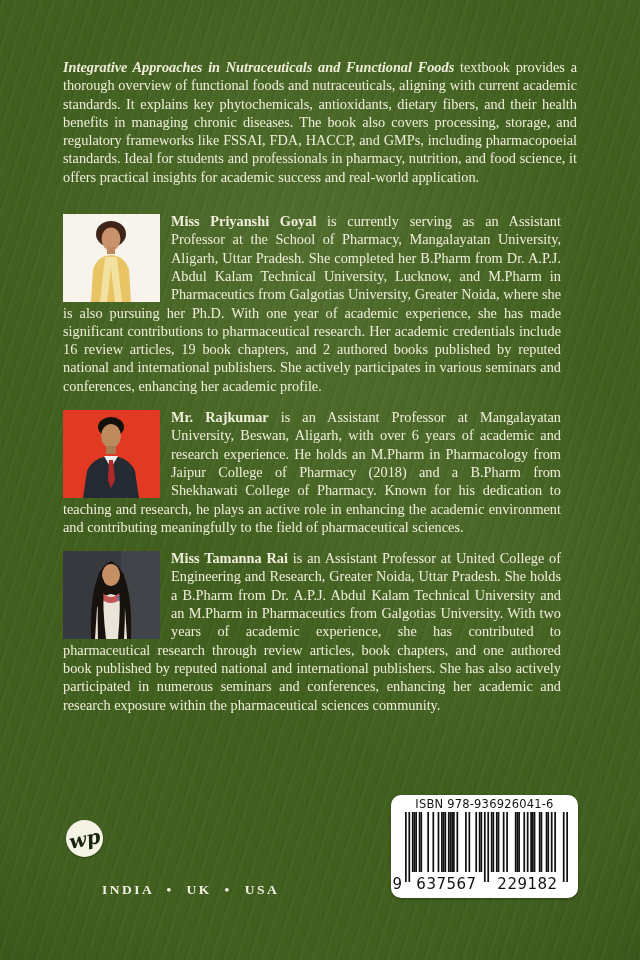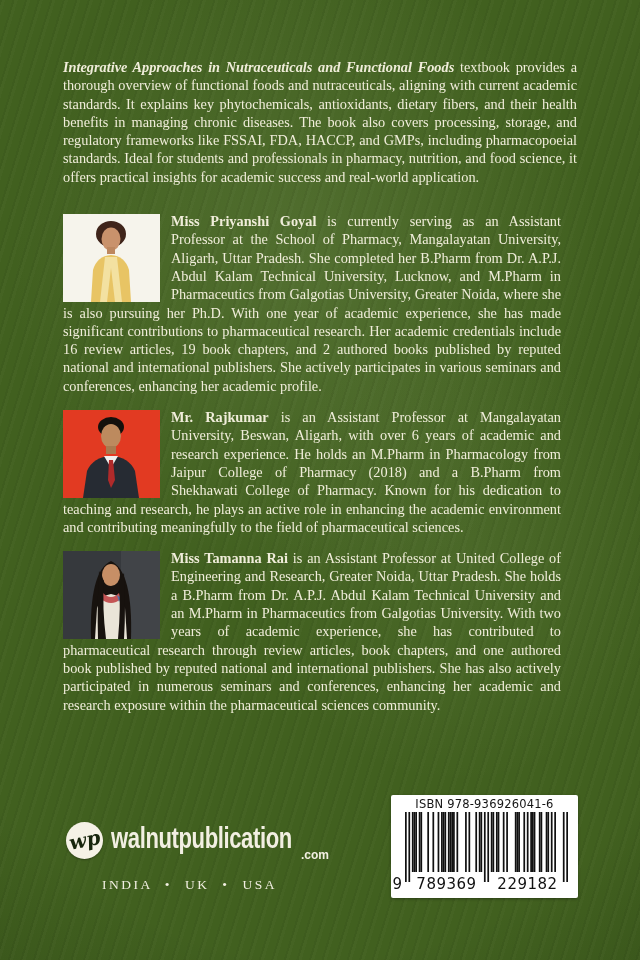--- a/index.html
+++ b/index.html
@@ -42,29 +42,29 @@
   .wordmark{
     position:absolute;left:0;top:2px;white-space:nowrap;
     font-family:"Liberation Sans", sans-serif;font-weight:bold;
     font-size:29px;letter-spacing:-0.5px;transform:scaleX(0.76);transform-origin:left center;
   }
   .tld{
     position:absolute;right:-12px;top:28px;
     font-family:"Liberation Sans", sans-serif;font-weight:bold;font-size:12px;
   }
   .regions{
-    margin-top:17px;margin-left:36px;
-    font-family:"Liberation Serif", serif;font-weight:normal;font-size:13.5px;
+    margin-top:25px;margin-left:36px;
+    font-family:"Liberation Serif", serif;font-weight:bold;font-size:13.5px;
     letter-spacing:2.5px;word-spacing:7px;white-space:nowrap;
   }
 
   
   .barcode-box{
     position:absolute;left:391px;top:795px;width:187px;height:103px;
-    background:#ffffff;border-radius:2px;box-shadow:0 1px 3px rgba(0,0,0,0.35);
+    background:#ffffff;border-radius:10px;box-shadow:0 1px 3px rgba(0,0,0,0.35);
   }
   .isbn-label{
     position:absolute;top:2px;left:0;right:0;text-align:center;
     font-family:"DejaVu Sans", sans-serif;font-size:11.5px;color:#141414;letter-spacing:0.2px;
   }
   .bars{position:absolute;top:17px;left:14px;width:163px;height:70px;}
   .bc-digit{
     position:absolute;top:80px;font-family:"DejaVu Sans", sans-serif;
     font-size:15px;color:#111;text-align:center;letter-spacing:0.5px;
   }
@@ -122,24 +122,20 @@
         </svg>
       </span><span class="author-name">Miss Tamanna Rai</span><span> is an Assistant Professor at United College of Engineering and Research, Greater Noida, Uttar Pradesh. She holds a B.Pharm from Dr. A.P.J. Abdul Kalam Technical University and an M.Pharm in Pharmaceutics from Galgotias University. With two years of academic experience, she has contributed to pharmaceutical research through review articles, book chapters, and one authored book published by reputed national and international publishers. She has also actively participated in numerous seminars and conferences, enhancing her academic and research exposure within the pharmaceutical sciences community.</span>
     </div>
   </div>
 
   <div class="publisher">
     <div class="logo-row">
       <div class="monogram">
         <span>wp</span>
       </div>
-      <div class="wordmark-wrap">
-        <div class="wordmark">walnutpublication</div>
-        <div class="tld">.com</div>
-      </div>
     </div>
     <div class="regions">INDIA • UK • USA</div>
   </div>
 
   <div class="barcode-box">
     <div class="isbn-label">ISBN 978-936926041-6</div>
     <svg class="bars" preserveAspectRatio="none" viewBox="0 0 163.4 70">
         <rect x="0.00" y="0" width="1.72" height="70" fill="#101010"></rect>
         <rect x="3.44" y="0" width="1.72" height="70" fill="#101010"></rect>
         <rect x="6.88" y="0" width="1.72" height="60" fill="#101010"></rect>
@@ -182,16 +178,16 @@
         <rect x="134.16" y="0" width="1.72" height="60" fill="#101010"></rect>
         <rect x="135.88" y="0" width="1.72" height="60" fill="#101010"></rect>
         <rect x="141.04" y="0" width="1.72" height="60" fill="#101010"></rect>
         <rect x="142.76" y="0" width="1.72" height="60" fill="#101010"></rect>
         <rect x="146.20" y="0" width="1.72" height="60" fill="#101010"></rect>
         <rect x="149.64" y="0" width="1.72" height="60" fill="#101010"></rect>
         <rect x="158.24" y="0" width="1.72" height="70" fill="#101010"></rect>
         <rect x="161.68" y="0" width="1.72" height="70" fill="#101010"></rect>
       </svg>
     <span class="bc-digit bc-9">9</span>
-    <span class="bc-digit bc-g1">789369</span>
+    <span class="bc-digit bc-g1">637567</span>
     <span class="bc-digit bc-g2">229182</span>
   </div>
 </div>
 
 </body></html>

